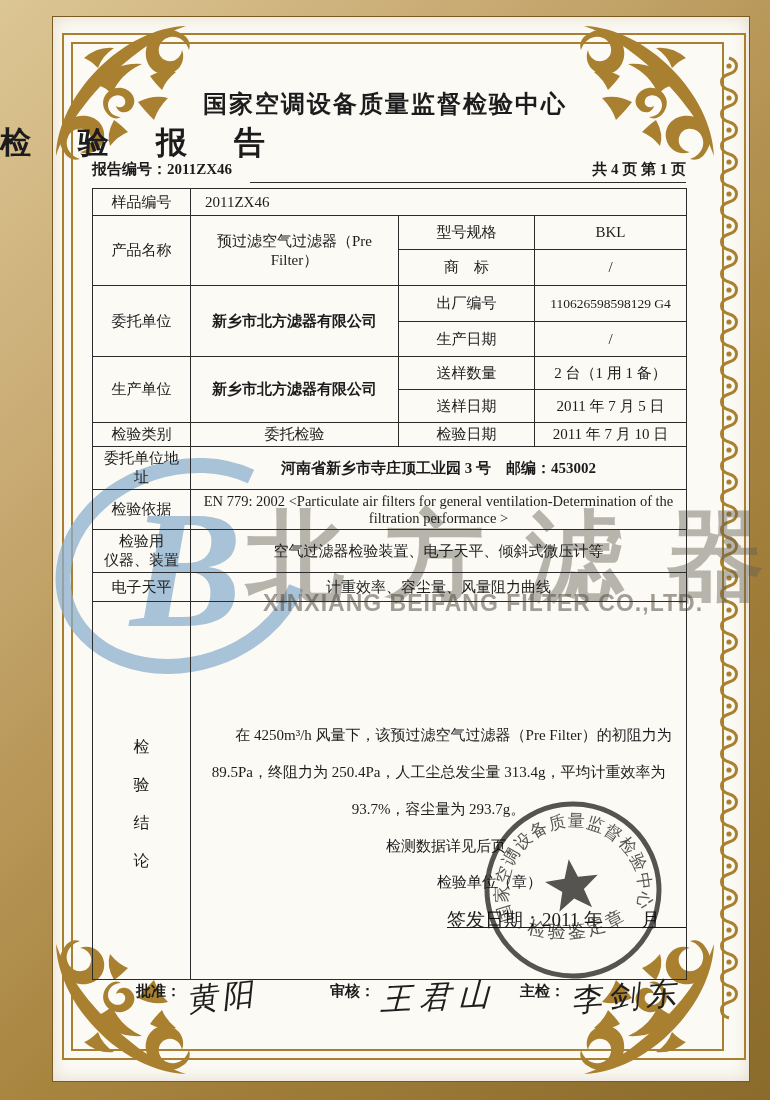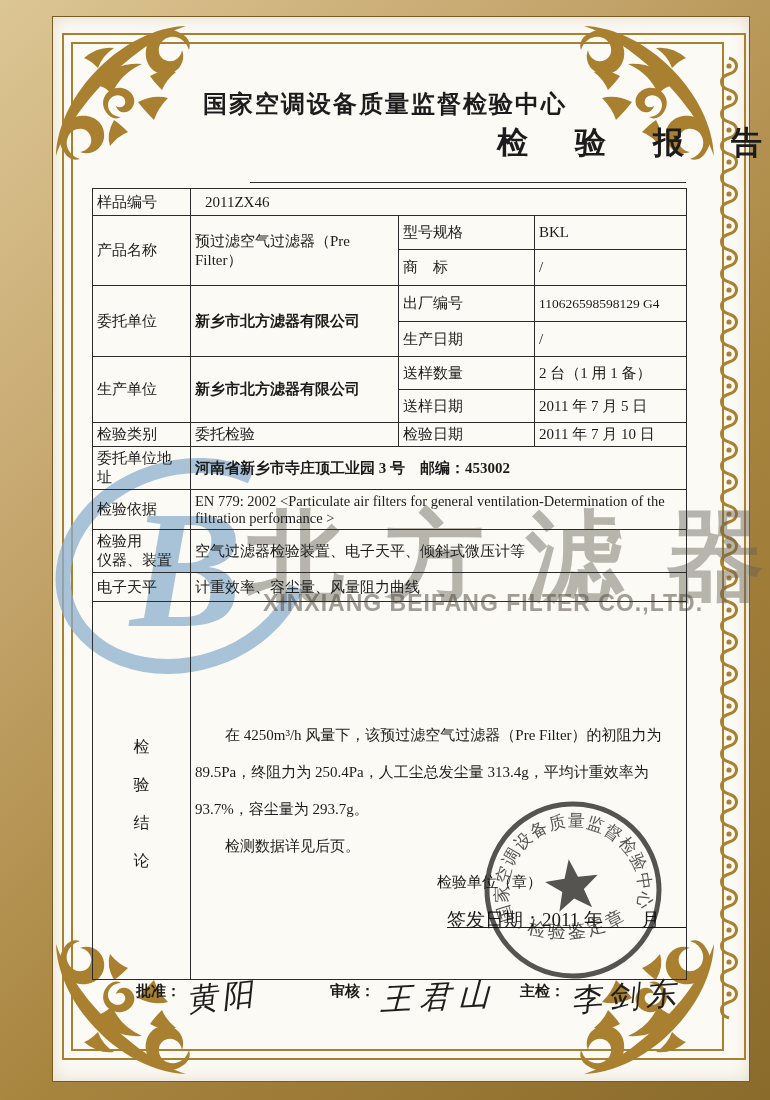--- a/index.html
+++ b/index.html
@@ -33,33 +33,33 @@
   .wm-en{
     position:absolute; left:263px; top:590px; white-space:nowrap;
     font-family:"Liberation Sans","DejaVu Sans",sans-serif;
     font-size:23px; font-weight:600; letter-spacing:1px;
     color:rgba(85,80,70,0.55);
   }
   
   .content{position:absolute; inset:0; z-index:3;}
   .org-name{position:absolute; top:88px; left:0; width:100%; text-align:center;
     font-size:24px; font-weight:bold; letter-spacing:2px;}
-  .doc-title{position:absolute; top:122px; left:0; width:100%; text-align:right;
+  .doc-title{position:absolute; top:122px; left:0; width:100%; text-align:left;
     font-size:31px; font-weight:bold; letter-spacing:8px;}
   .meta{position:absolute; top:160px; left:92px; width:594px; display:flex;
     justify-content:space-between; font-size:15px; font-weight:600;}
   .meta-underline{position:absolute; top:182px; left:250px; width:436px;
     border-top:1.5px solid #2f2f2f;}
   table.rpt{
     position:absolute; top:188px; left:92px; width:594px;
     border-collapse:collapse; table-layout:fixed;
     font-size:15px;
   }
   table.rpt td{
-    border:1.6px solid #2b2b2b; text-align:left; vertical-align:middle;
+    border:1.6px solid #2b2b2b; text-align:center; vertical-align:middle;
     padding:2px 4px; overflow:hidden;
   }
   td.lbl{font-weight:400;}
   td.basis-val{font-size:14.5px; padding:2px 8px;}
   td.concl{
     position:relative; text-align:left; vertical-align:top;
     padding:46px 12px 0 16px; line-height:37px; font-size:15px;
   }
   .concl p{margin:0; text-indent:2em;}
   td.vlabel{vertical-align:middle;}
@@ -161,20 +161,24 @@
       <ellipse cx="145" cy="118" rx="122" ry="98" fill="none" stroke="rgba(140,175,205,0.75)" stroke-width="15" transform="rotate(-18 145 118)" stroke-dasharray="560 132" stroke-dashoffset="-60"></ellipse>
       <text x="92" y="178" font-size="168" font-weight="bold" font-style="italic" fill="rgba(140,175,205,0.75)" font-family="Liberation Serif, serif">B</text>
     </svg>
     <div class="wm-cn">北方滤器</div>
     <div class="wm-en">XINXIANG BEIFANG FILTER CO.,LTD.</div>
   </div>
 
   <div class="content">
     <div class="org-name">国家空调设备质量监督检验中心</div>
     <div class="doc-title">检　验　报　告</div>
+    <div class="meta">
+      <span><span>报告编号：</span><span>2011ZX46</span></span>
+      <span>共 4 页 第 1 页</span>
+    </div>
     <div class="meta-underline"></div>
 
     <table class="rpt">
       <colgroup>
           <col style="width:98px">
           <col style="width:208px">
           <col style="width:136px">
           <col style="width:152px">
         </colgroup>
       <tbody>

